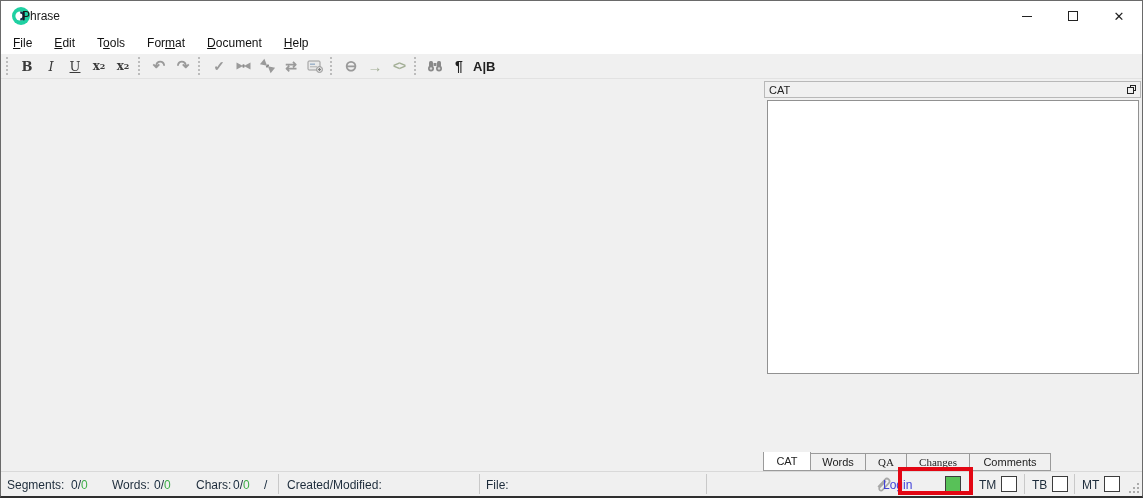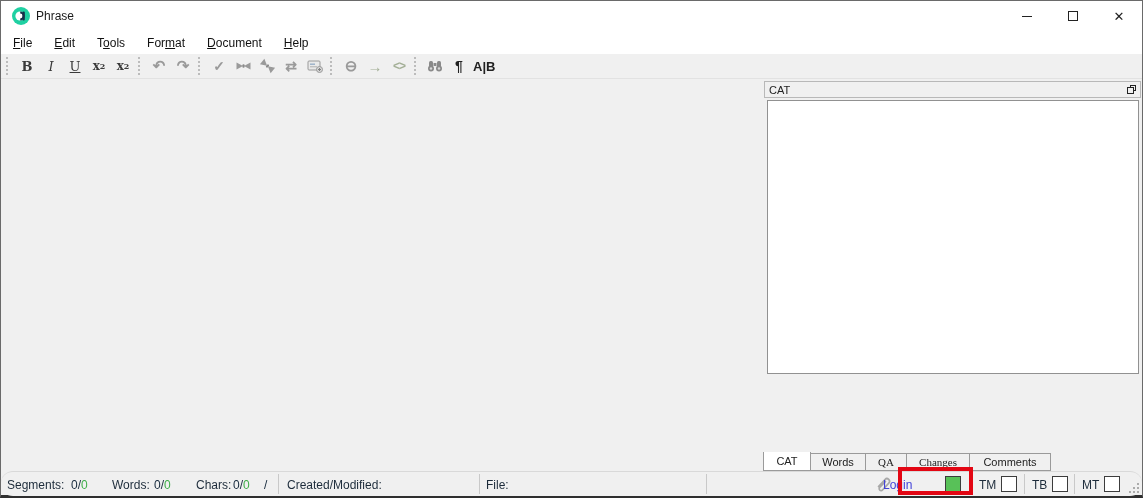--- a/index.html
+++ b/index.html
@@ -10,21 +10,21 @@
     background:#f0f0f0; color:#1c2b3a;
   }
   #window {
     position:absolute; inset:0;
     border:1px solid #6a6a6a; border-bottom:3px solid #2f2f2f;
     background:#f0f0f0;
   }
   
   .titlebar { position:absolute; left:0; right:0; top:0; height:30px; background:#ffffff; }
   .logo { position:absolute; left:11px; top:6px; width:18px; height:18px; }
-  .app-title { position:absolute; left:35px; top:8px; font-size:12px; color:#1a1a1a; }
+  .app-title { position:absolute; left:21px; top:8px; font-size:12px; color:#1a1a1a; }
   .win-controls { position:absolute; right:0; top:0; height:30px; display:flex; }
   .win-btn { width:46px; height:30px; display:flex; align-items:center; justify-content:center; color:#222; font-size:13px; }
   .min-glyph { display:block; width:10px; height:1px; background:#222; }
   .max-glyph { display:block; width:10px; height:10px; border:1px solid #222; background:transparent; }
   .close-glyph { font-size:13px; line-height:1; color:#222; }
   
   .menubar { position:absolute; left:0; right:0; top:30px; height:23px; background:#ffffff; display:flex; align-items:center; padding-left:3px; }
   .menu-item { font-size:12px; color:#111; padding:3px 9px; margin-right:4px; cursor:default;text-align:right; }
   .menu-item .key { text-decoration:underline; }
   
@@ -61,21 +61,21 @@
   .tabstrip { position:absolute; left:762px; top:451px; width:379px; height:19px; display:flex; align-items:flex-end; }
   .tab { height:18px; margin-top:1px; background:#f0f0f0; border:1px solid #9a9a9a; border-left-width:0; display:flex; align-items:center; justify-content:center; font-size:11px; color:#222; }
   .tab:first-child { border-left-width:1px; }
   .tab.active { height:19px; margin-top:0; background:#ffffff; border-top:none; border-left-width:1px; position:relative; z-index:2; }
   .tab.t-cat { width:48px; }
   .tab.t-search { width:55px; }
   .tab.t-qa { width:41px;font-family:Liberation Serif, serif; }
   .tab.t-changes { width:63px;font-family:Liberation Serif, serif; }
   .tab.t-comments { width:81px; }
   
-  .statusbar { position:absolute; left:0; right:0; top:470px; height:25px; background:#f0f0f0; border-top:1px solid #d9d9d9; font-size:12px;border-radius:12px; }
+  .statusbar { position:absolute; left:0; right:0; top:470px; height:25px; background:#f0f0f0; border-top:1px solid #d9d9d9; font-size:12px; }
   .sb { position:absolute; top:6px; white-space:nowrap; color:#1c2b3a; }
   .sb-sep { position:absolute; top:2px; width:1px; height:20px; background:#c9c9c9; }
   .val-dark { color:#16293c; }
   .val-green { color:#3fae49; }
   .login-link { color:#4343d9; }
   .checkbox { position:absolute; top:4px; width:16px; height:16px; background:#ffffff; border:1px solid #3c3c3c; }
   .checkbox.green { background:#58c158; }
   .grip { position:absolute; right:3px; bottom:3px; width:12px; height:12px; }
   .grip i { position:absolute; width:2px; height:2px; background:#ababab; }
   

